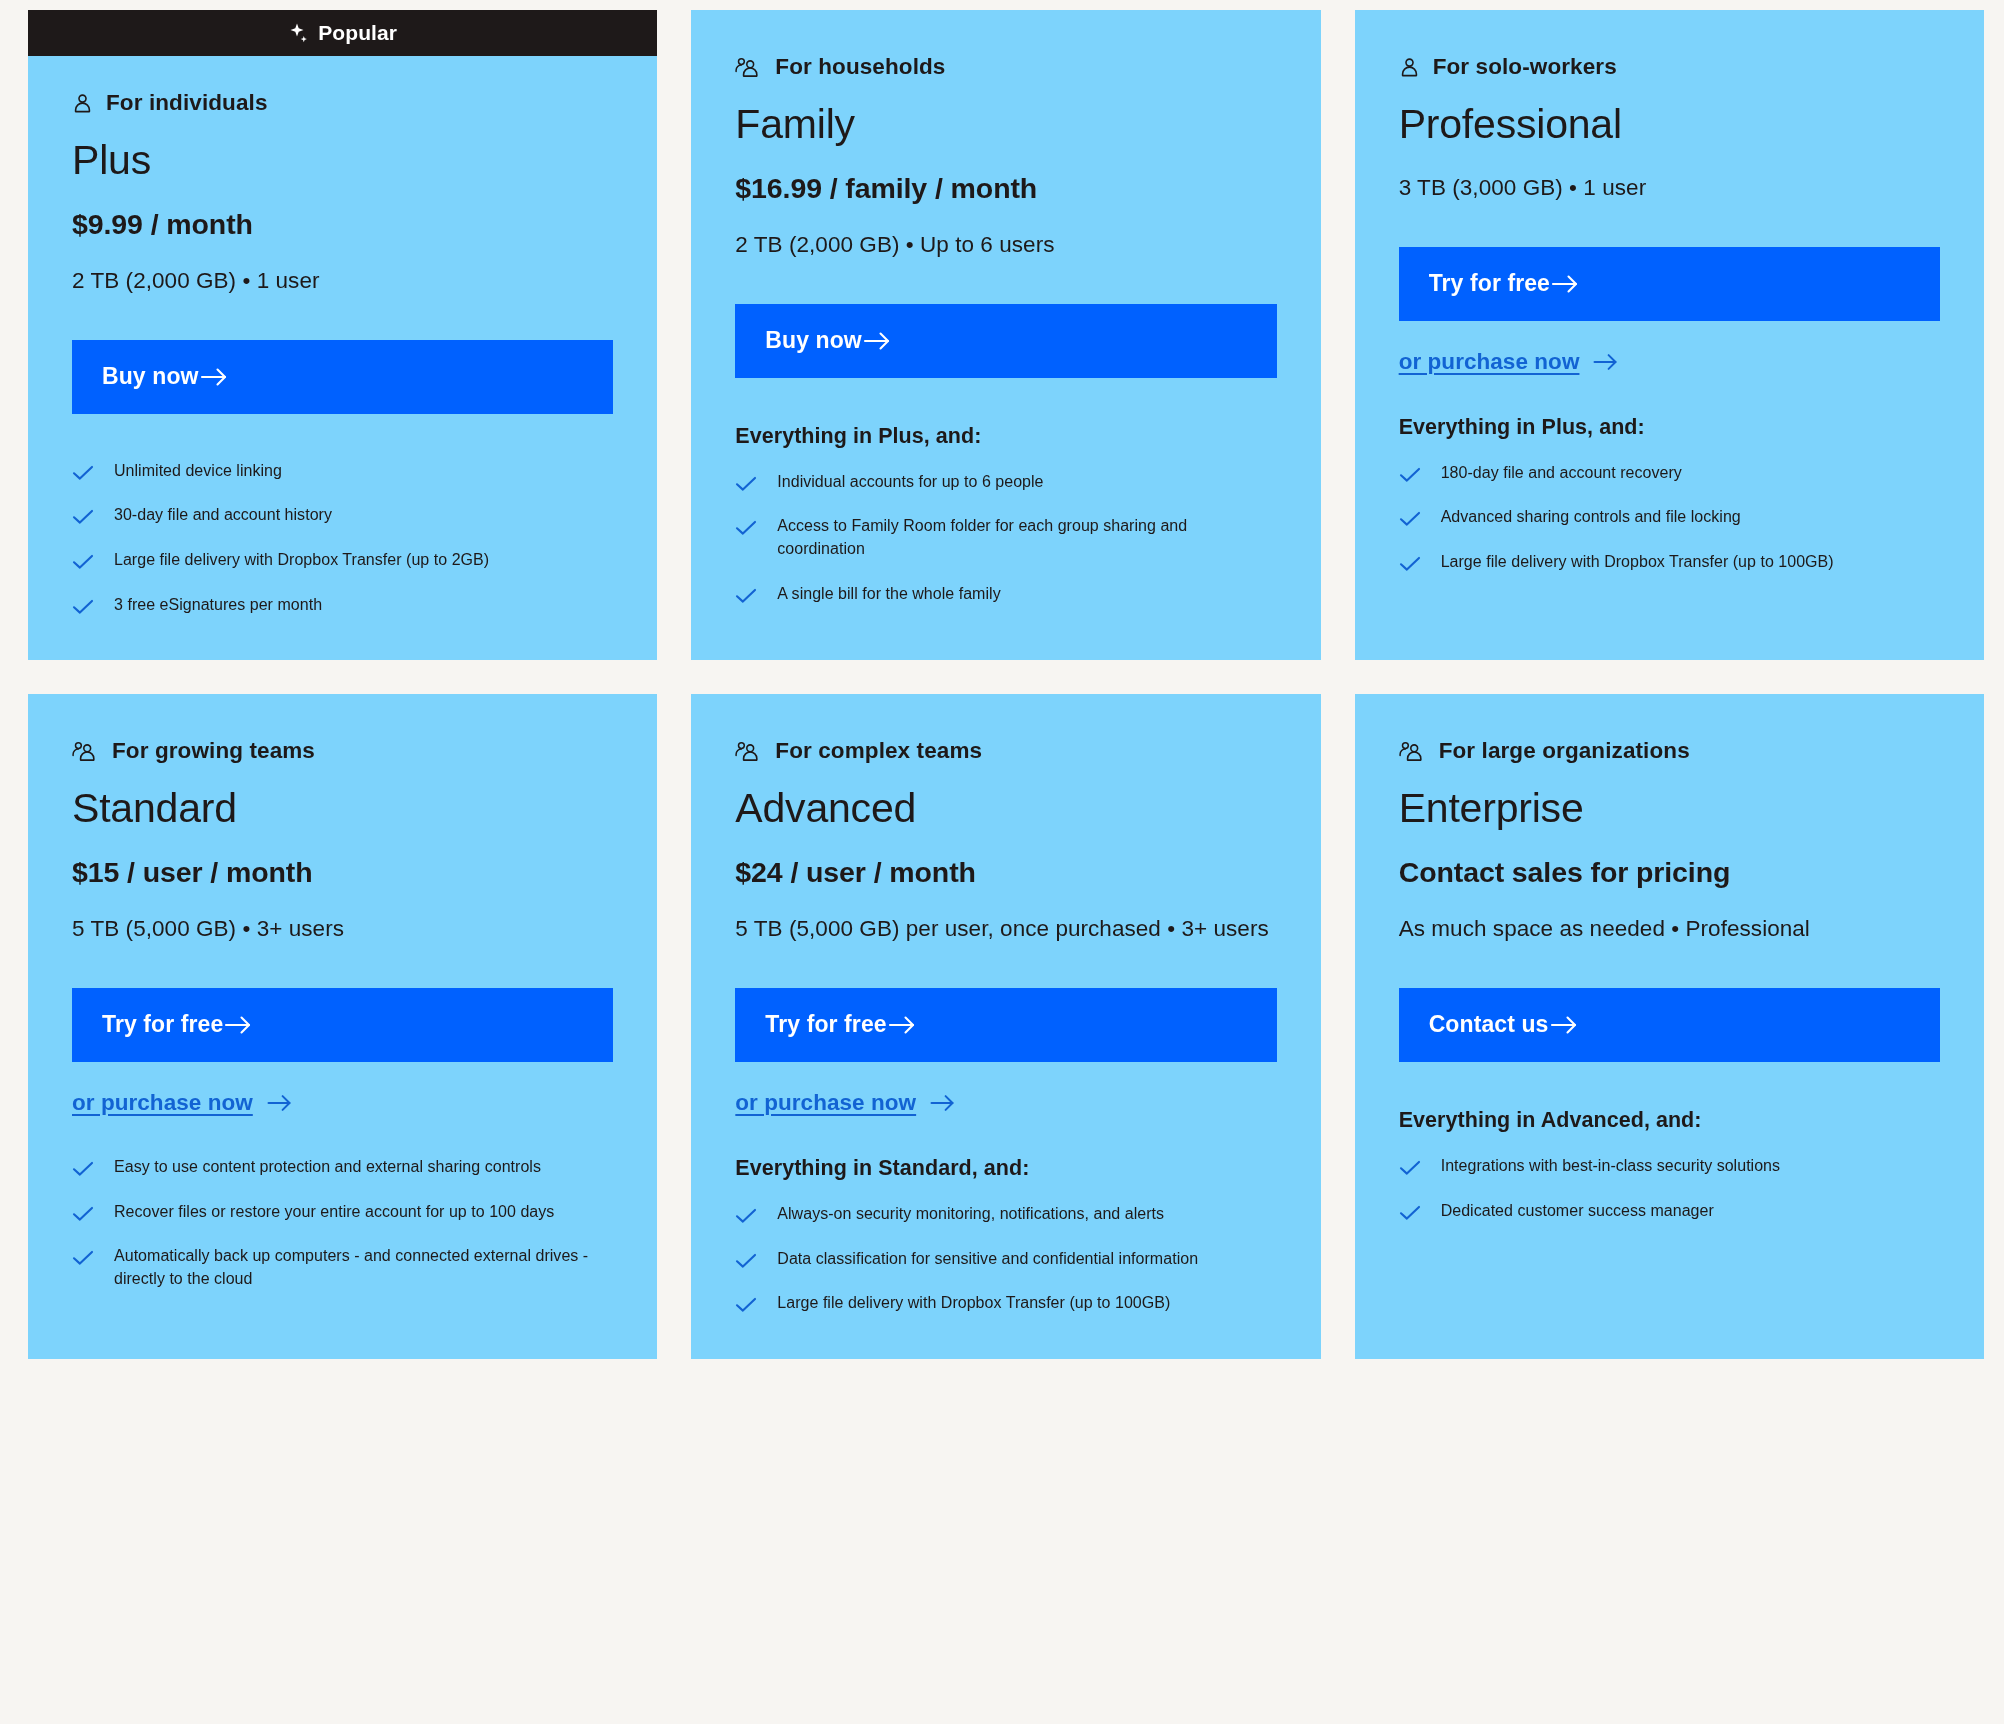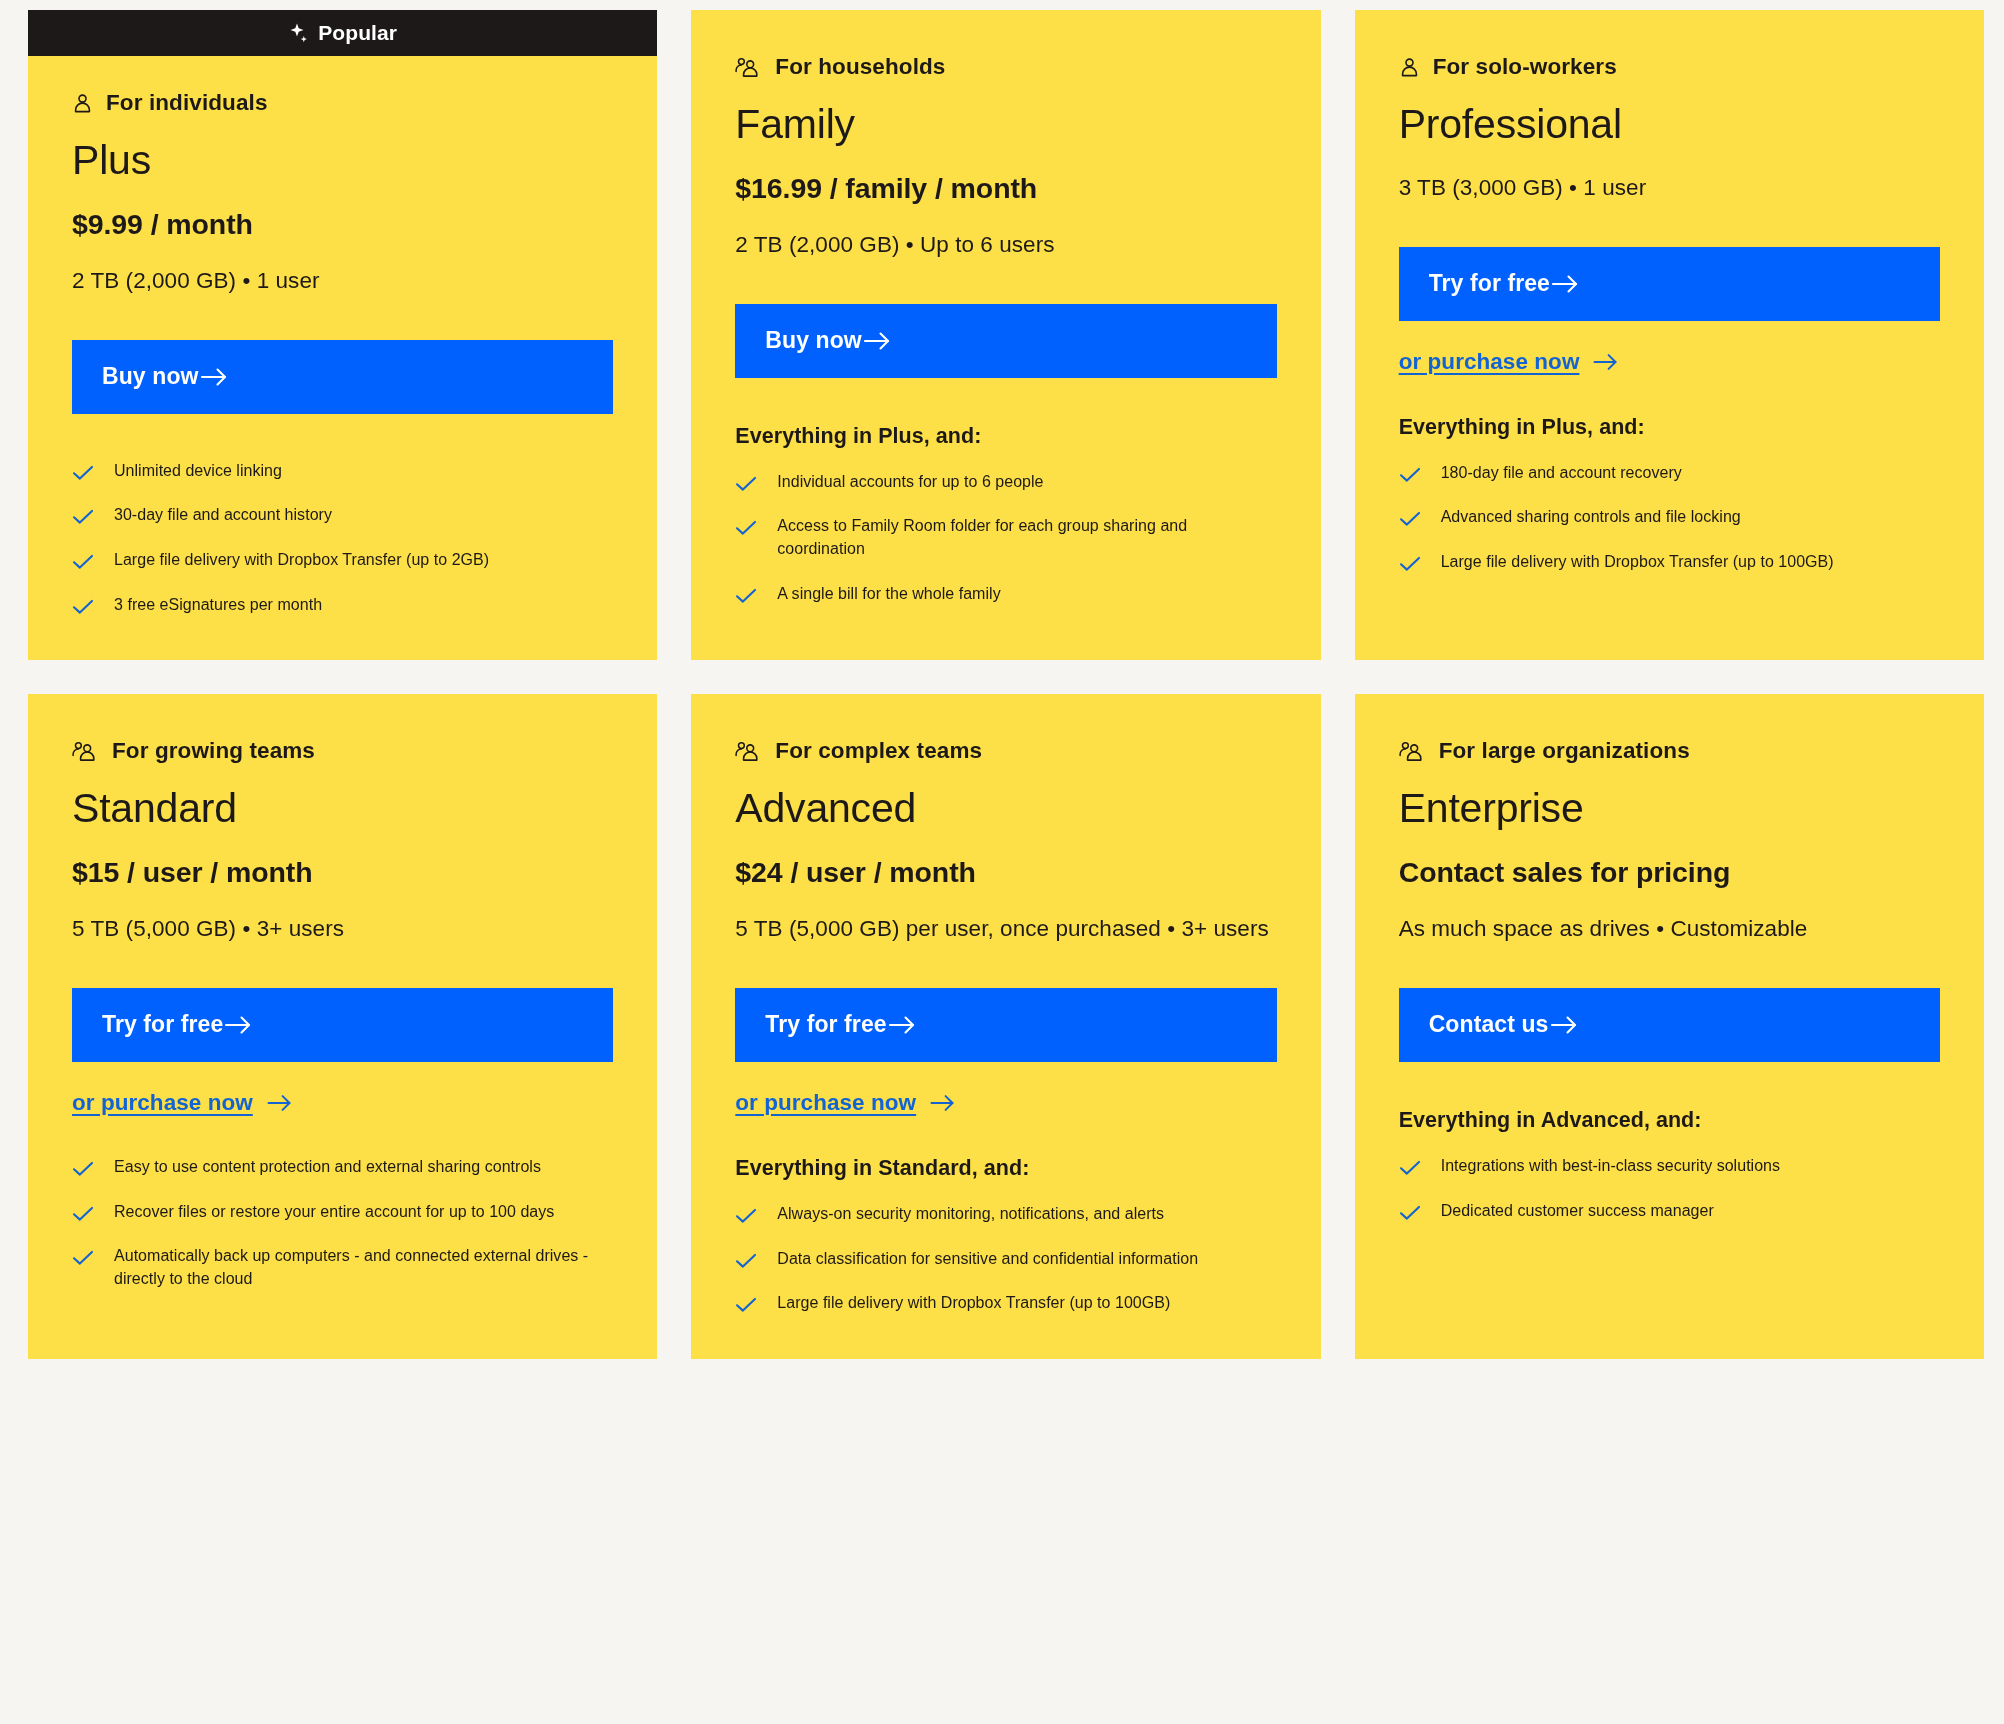--- a/index.html
+++ b/index.html
@@ -13,21 +13,21 @@
   .grid {
     display: grid;
     grid-template-columns: repeat(3, 1fr);
     grid-template-rows: auto auto;
     column-gap: 34px;
     row-gap: 34px;
     padding: 10px 20px 20px 28px;
     width: 2004px;
   }
   .card {
-    background: #fde047;
+    background: #7dd3fc;
     position: relative;
     display: flex;
     flex-direction: column;
     padding: 0;
   }
   .badge {
     background: #1e1919;
     color: #ffffff;
     height: 46px;
     display: flex;
@@ -467,21 +467,21 @@
               <circle cx="6.4" cy="4.6" r="2.9" stroke="#1e1919" stroke-width="1.5"></circle>
               <path d="M1.1 14.4 v-1.1 a5.3 5.3 0 0 1 5.3-5.3" stroke="#1e1919" stroke-width="1.5" stroke-linecap="round"></path>
               <circle cx="15.2" cy="7.3" r="3.4" stroke="#1e1919" stroke-width="1.6"></circle>
               <path d="M8.6 19.1 v-1.5 a6.6 6.6 0 0 1 6.6-6.6 a6.6 6.6 0 0 1 6.6 6.6 v1.5 z" stroke="#1e1919" stroke-width="1.6" stroke-linejoin="round"></path>
             </svg>
           </span>
           <span>For large organizations</span>
         </div>
         <div class="plan-name">Enterprise</div>
         <div class="price">Contact sales for pricing</div>
-        <div class="capacity">As much space as drives • Customizable</div>
+        <div class="capacity">As much space as needed • Professional</div>
         <button class="cta">
           <span class="cta-label">Contact us</span>
           <span>
             <svg width="30" height="24" viewBox="0 0 30 24" fill="none" aria-hidden="true">
               <path d="M3 12 H26" stroke="#ffffff" stroke-width="2.1" stroke-linecap="round"></path>
               <path d="M18.5 4.5 L26 12 L18.5 19.5" stroke="#ffffff" stroke-width="2.1" stroke-linecap="round" stroke-linejoin="round"></path>
             </svg>
           </span>
         </button>
         <div class="features">

